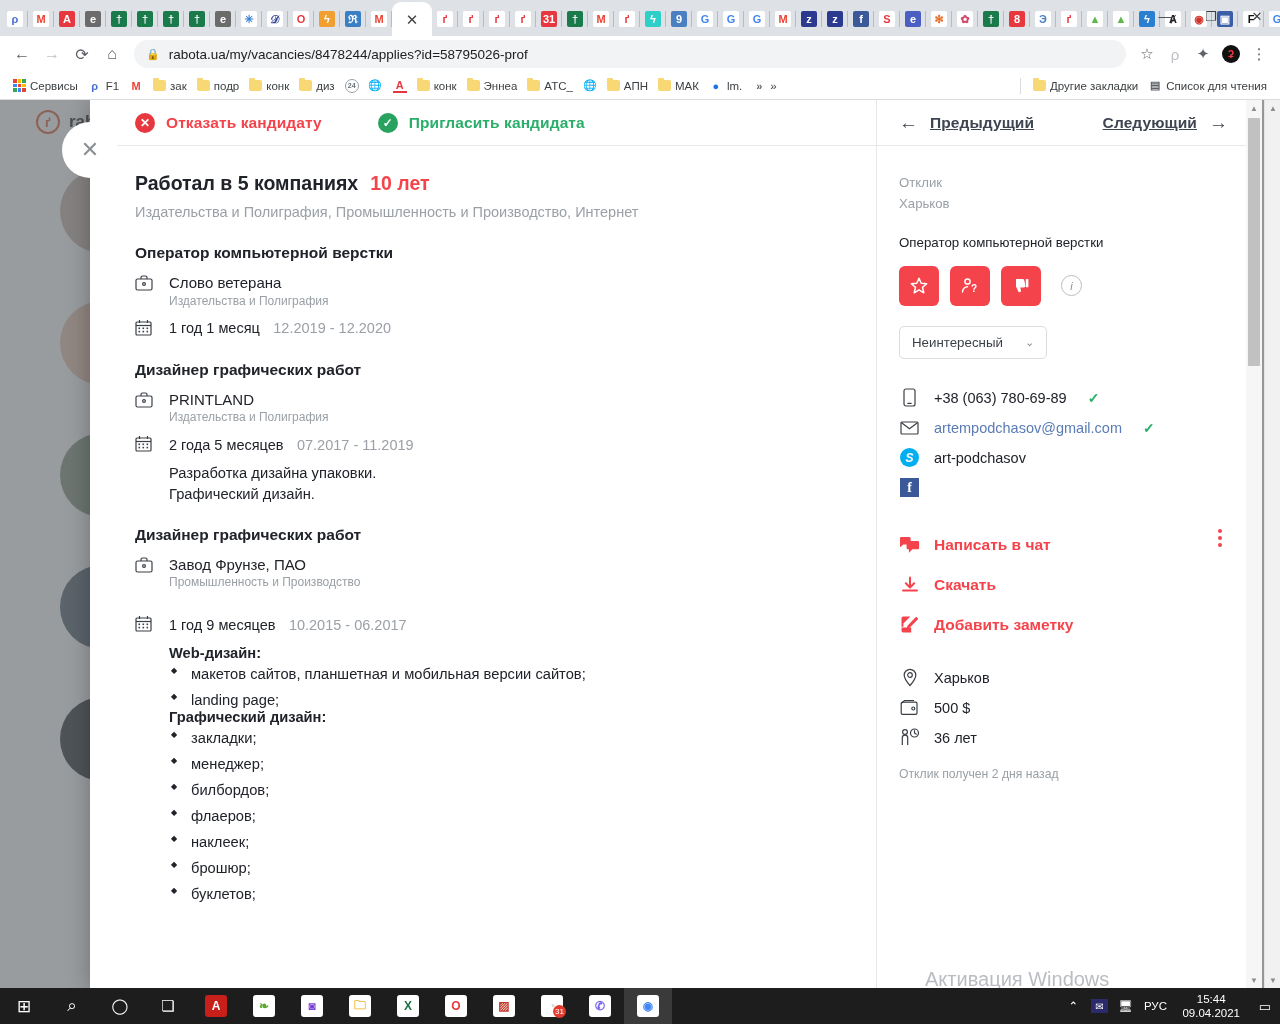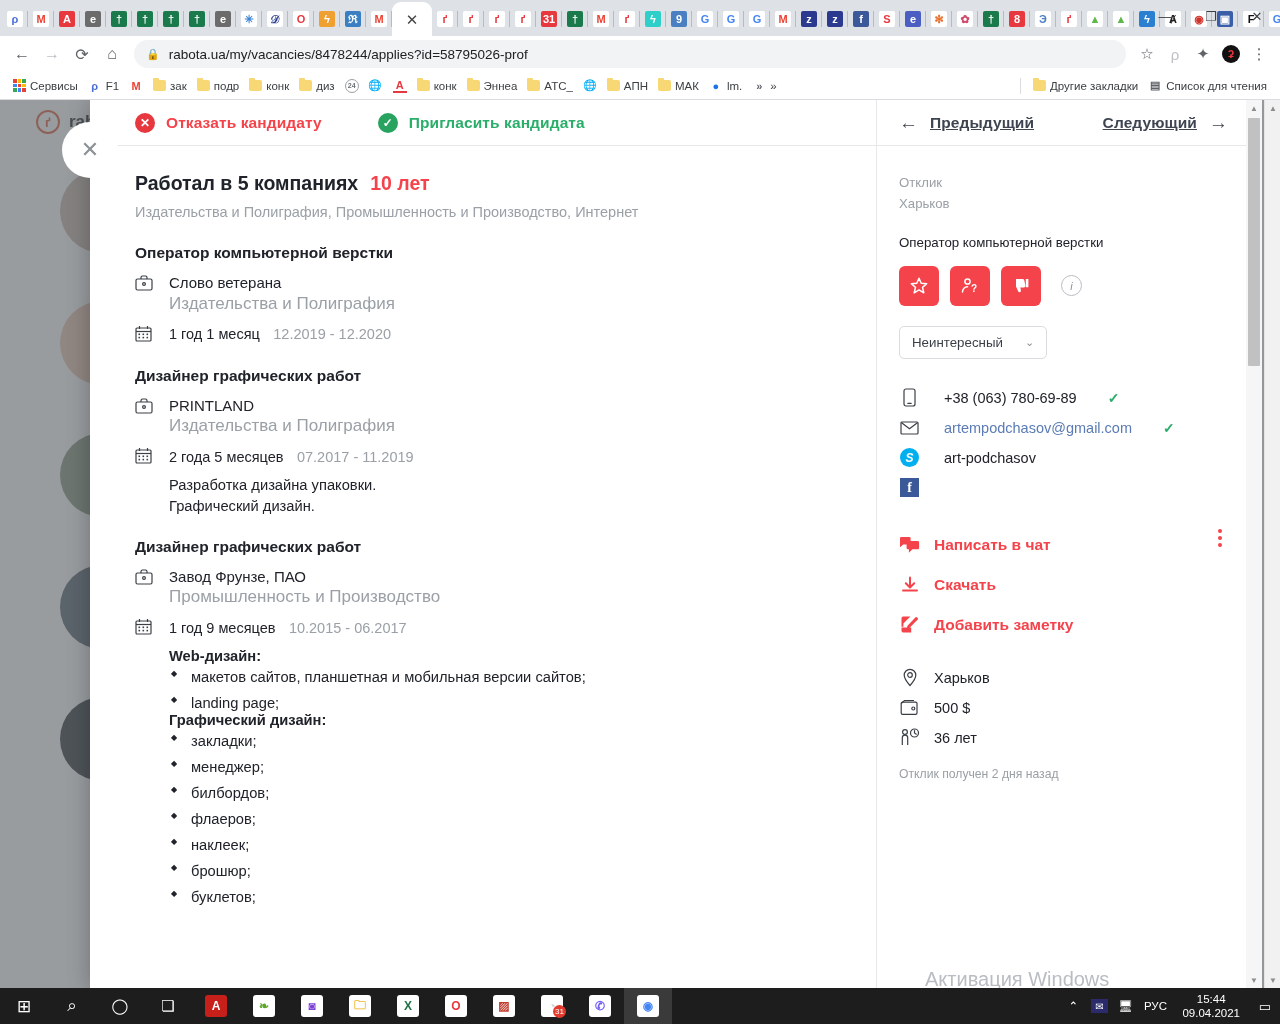--- a/index.html
+++ b/index.html
@@ -167,21 +167,21 @@
     display: flex; align-items: baseline; gap: 12px;
   }
   .rtitle .years { color: #f4434b; }
   .rcats { font-size: 14.5px; color: #9aa0a6; margin-bottom: 24px; }
 
   .job { margin-bottom: 3px; }
   .jobtitle { font-size: 15.5px; font-weight: bold; margin-bottom: 11px; }
   .jrow { display: flex; gap: 15px; margin-bottom: 3px; align-items: flex-start; }
   .jico { width: 19px; flex: 0 0 19px; margin-top: 2px; }
   .jcomp { font-size: 15px; color: #20232a; line-height: 1.3; }
-  .jcat { font-size: 17px; color: #9aa0a6; margin-top: 1px; text-align: center; }
+  .jcat { font-size: 12px; color: #9aa0a6; margin-top: 1px; text-align: center; }
   .jdur { font-size: 14.5px; color: #20232a; }
   .jdates { font-size: 14.5px; color: #9aa0a6; margin-left: 9px; }
   .jdesc { font-size: 14.7px; line-height: 1.42; margin: 7px 0 0 34px; }
   .jspace { height: 18px; }
   .bold-line { font-weight: bold; font-size: 14.7px; margin-left: 34px; }
   ul.bl { list-style: none; margin: 0 0 0 34px; }
   ul.bl li {
     font-size: 14.7px; padding: 5px 0 5px 22px; position: relative;
   }
   ul.bl li:before {
@@ -242,21 +242,21 @@
   }
 
   .select {
     margin-top: 20px; display: inline-flex; align-items: center; gap: 22px;
     border: 1px solid #dadce0; border-radius: 5px; padding: 8px 12px;
     font-size: 13.3px; color: #3a3f46;
   }
   .chev { font-size: 11px; color: #8a9097; }
 
   .contacts { margin-top: 24px; }
-  .crow { display: flex; align-items: center; gap: 24px; min-height: 30px; }
+  .crow { display: flex; align-items: center; gap: 14px; min-height: 30px; }
   .cico { width: 21px; flex: 0 0 21px; display:flex; align-items:center; justify-content:center; }
   .ctext { font-size: 14.5px; color: #20232a; }
   .ctext.link { color: #5a7bb5; }
   .chk { color: #2aae6a; font-size: 14px; margin-left: 7px; font-weight: bold; }
 
   .actions { margin-top: 22px; position: relative; }
   .arow {
     display: flex; align-items: center; gap: 14px; min-height: 40px;
     color: #f4434b; font-size: 15.5px; font-weight: bold;
   }
@@ -735,21 +735,21 @@
                     <rect x="1" y="4" width="16" height="11" rx="1.5" fill="none" stroke="#3a3f46" stroke-width="1.2"></rect>
                     <path d="M6 4V2.5A1.5 1.5 0 0 1 7.5 1h3A1.5 1.5 0 0 1 12 2.5V4" fill="none" stroke="#3a3f46" stroke-width="1.2"></path>
                     <circle cx="9" cy="9" r="1.4" fill="none" stroke="#3a3f46" stroke-width="1.2"></circle>
                   </svg>
               </span>
               <div>
                 <div class="jcomp">Завод Фрунзе, ПАО</div>
                 <div class="jcat">Промышленность и Производство</div>
               </div>
             </div>
-            <div class="jrow" style="margin-top:9px;align-items:center">
+            <div class="jrow" style="margin-top:24px;align-items:center">
               <span class="jico">
                 <svg width="17" height="17" viewBox="0 0 17 17">
                     <rect x="1" y="3" width="15" height="13" rx="1" fill="none" stroke="#3a3f46" stroke-width="1.2"></rect>
                     <path d="M1 6.5h15" stroke="#3a3f46" stroke-width="1.2"></path>
                     <path d="M4.5 1v3M12.5 1v3" stroke="#3a3f46" stroke-width="1.2"></path>
                     <g fill="#3a3f46">
                       <rect x="3.5" y="8.5" width="1.6" height="1.6"></rect>
                       <rect x="7.5" y="8.5" width="1.6" height="1.6"></rect>
                       <rect x="11.5" y="8.5" width="1.6" height="1.6"></rect>
                       <rect x="3.5" y="11.8" width="1.6" height="1.6"></rect>

